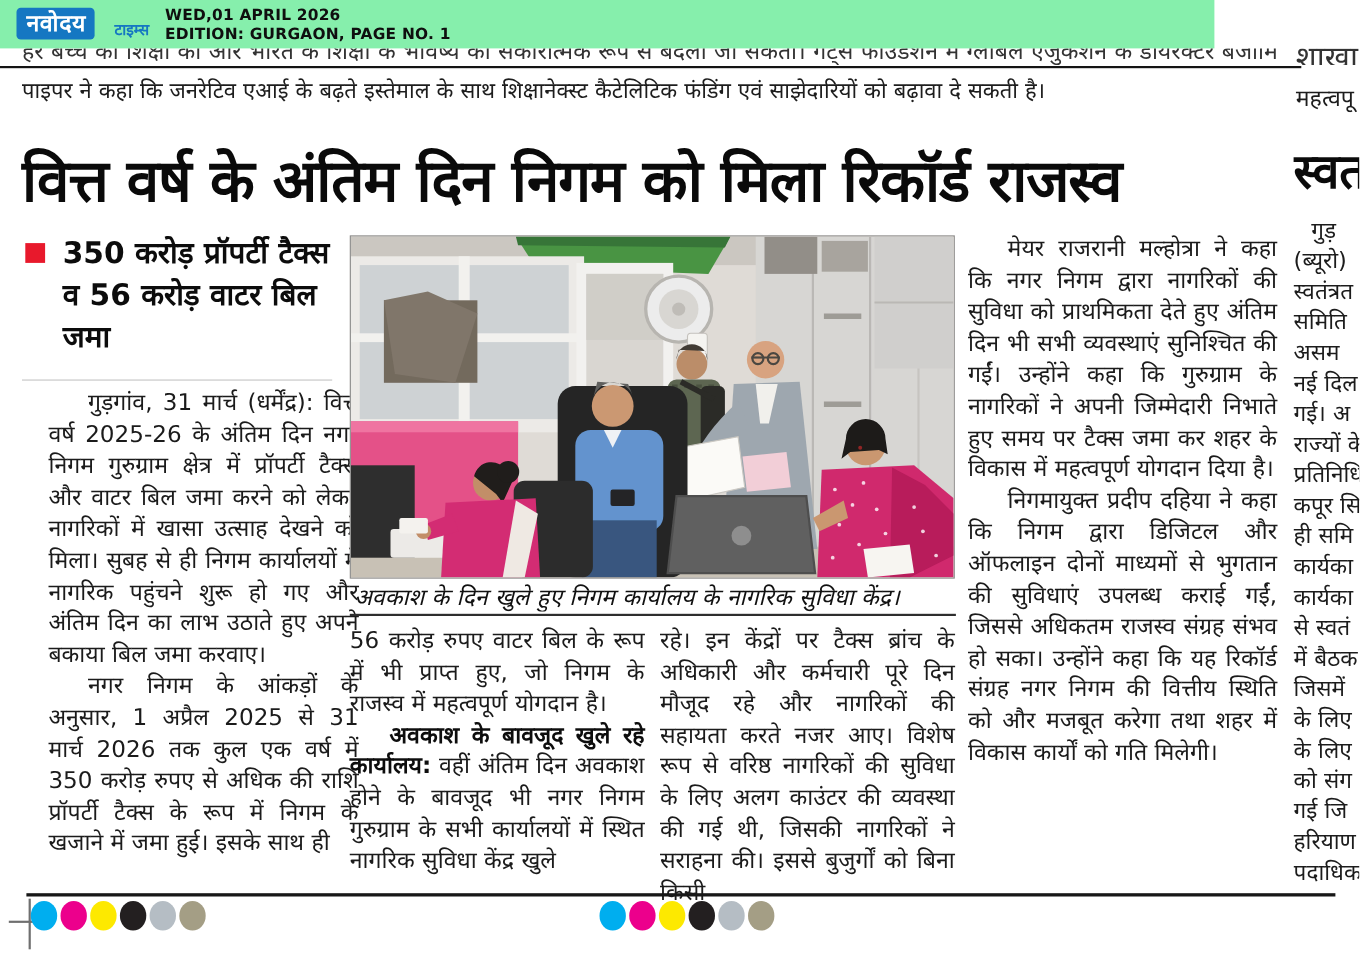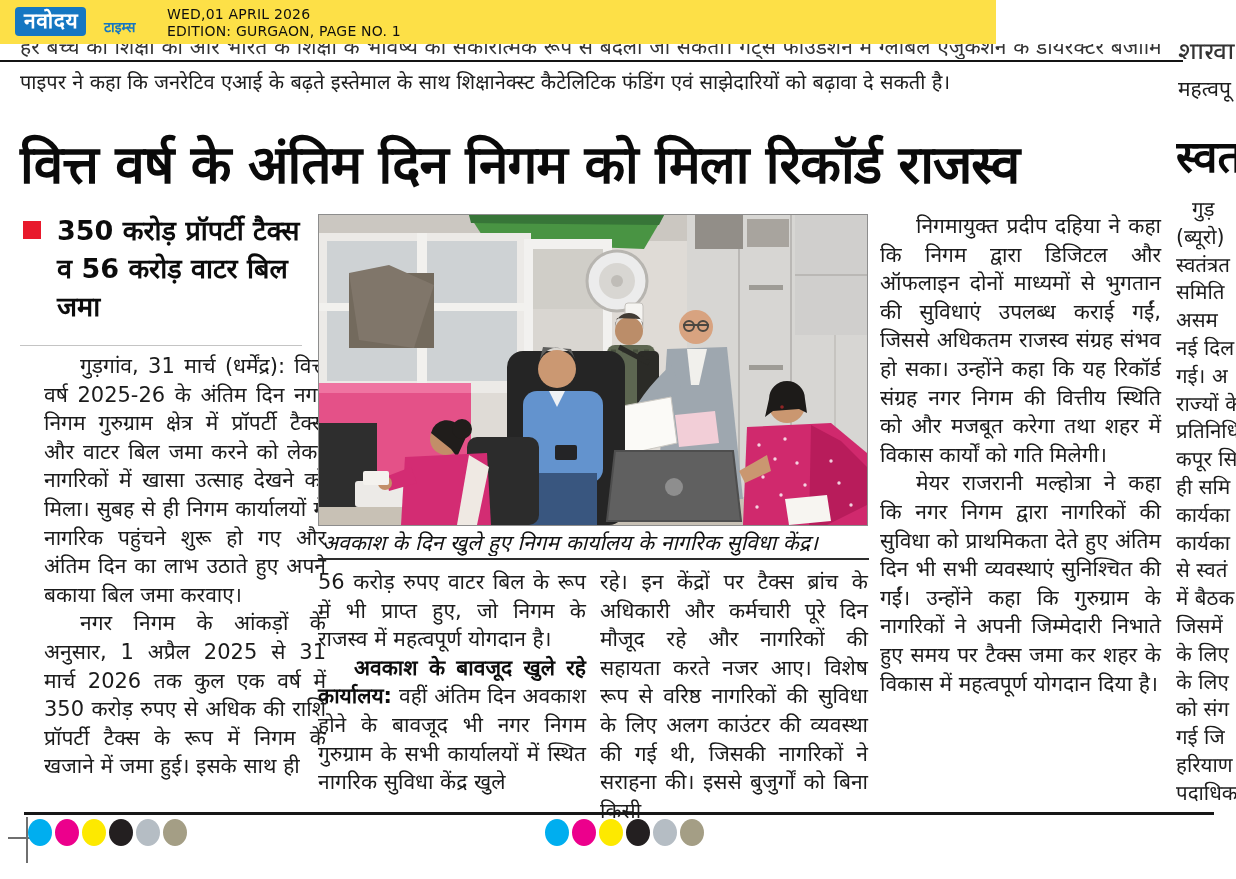--- a/index.html
+++ b/index.html
@@ -1,26 +1,26 @@
 <!DOCTYPE html>
 <html><head>
 <meta charset="utf-8">
 <style>
   * { margin:0; padding:0; box-sizing:border-box; }
   html,body { background:#ffffff; }
   body { font-family:"DejaVu Sans", sans-serif; }
   #page { position:relative; width:1236px; height:879px; background:#ffffff; overflow:hidden; margin:0 auto; }
 
   
-  .masthead { position:absolute; left:0; top:0; width:996px; height:44px; background:#fde047; }
+  .masthead { position:absolute; left:0; top:0; width:1104px; height:44px; background:#86efac; }
   .logo-box { position:absolute; left:15px; top:7px; height:29px; padding:0 8px 0 9px;
               background:#1577c2; border-radius:4px; display:flex; align-items:center; }
   .logo-main { color:#fff; font-weight:bold; font-size:21px; letter-spacing:0.5px; line-height:1; }
   .logo-sub  { position:absolute; left:104px; top:17px; color:#1577c2; font-weight:bold; font-size:14px; white-space:nowrap; }
-  .dateline  { position:absolute; left:167px; top:6px; font-size:14px; font-weight:normal; color:#0f0f0f; line-height:17px; letter-spacing:0.2px; }
+  .dateline  { position:absolute; left:150px; top:6px; font-size:14px; font-weight:bold; color:#0f0f0f; line-height:17px; letter-spacing:0.2px; }
 
   
   .strip-row1 { position:absolute; left:20px; top:44px; width:1140px; height:15px; overflow:hidden; }
   .strip-row1 .inner { display:block; margin-top:-12px; font-size:21px; color:#333; white-space:nowrap; }
   .strip-row1r { position:absolute; left:1178px; top:44px; width:58px; height:15px; overflow:hidden; }
   .strip-row1r .inner { display:block; margin-top:-12px; font-size:28px; color:#333; white-space:nowrap;font-family:Liberation Serif, serif; }
   .strip-divider { position:absolute; left:0; top:60px; width:1183px; height:2px; background:#141414; }
   .strip-row2 { position:absolute; left:20px; top:68px; width:1145px; font-size:20px; color:#1d1d1d; white-space:nowrap; overflow:hidden; }
   .strip-row2r { position:absolute; left:1178px; top:74px; width:58px; font-size:21px; color:#1d1d1d; white-space:nowrap; overflow:hidden; }
 
@@ -256,22 +256,22 @@
   <div class="col2 bodytext">
     <p class="noindent">56 करोड़ रुपए वाटर बिल के रूप में भी प्राप्त हुए, जो निगम के राजस्व में महत्वपूर्ण योगदान है।</p>
     <p><span class="bold">अवकाश के बावजूद खुले रहे कार्यालय:</span> <span>वहीं अंतिम दिन अवकाश होने के बावजूद भी नगर निगम गुरुग्राम के सभी कार्यालयों में स्थित नागरिक सुविधा केंद्र खुले</span></p>
   </div>
 
   <div class="col3 bodytext">
     <p class="noindent">रहे। इन केंद्रों पर टैक्स ब्रांच के अधिकारी और कर्मचारी पूरे दिन मौजूद रहे और नागरिकों की सहायता करते नजर आए। विशेष रूप से वरिष्ठ नागरिकों की सुविधा के लिए अलग काउंटर की व्यवस्था की गई थी, जिसकी नागरिकों ने सराहना की। इससे बुजुर्गों को बिना किसी</p>
   </div>
 
   <div class="col4 bodytext">
+    <p>मेयर राजरानी मल्होत्रा ने कहा कि नगर निगम द्वारा नागरिकों की सुविधा को प्राथमिकता देते हुए अंतिम दिन भी सभी व्यवस्थाएं सुनिश्चित की गईं। उन्होंने कहा कि गुरुग्राम के नागरिकों ने अपनी जिम्मेदारी निभाते हुए समय पर टैक्स जमा कर शहर के विकास में महत्वपूर्ण योगदान दिया है।</p>
     <p>निगमायुक्त प्रदीप दहिया ने कहा कि निगम द्वारा डिजिटल और ऑफलाइन दोनों माध्यमों से भुगतान की सुविधाएं उपलब्ध कराई गईं, जिससे अधिकतम राजस्व संग्रह संभव हो सका। उन्होंने कहा कि यह रिकॉर्ड संग्रह नगर निगम की वित्तीय स्थिति को और मजबूत करेगा तथा शहर में विकास कार्यों को गति मिलेगी।</p>
-    <p>मेयर राजरानी मल्होत्रा ने कहा कि नगर निगम द्वारा नागरिकों की सुविधा को प्राथमिकता देते हुए अंतिम दिन भी सभी व्यवस्थाएं सुनिश्चित की गईं। उन्होंने कहा कि गुरुग्राम के नागरिकों ने अपनी जिम्मेदारी निभाते हुए समय पर टैक्स जमा कर शहर के विकास में महत्वपूर्ण योगदान दिया है।</p>
   </div>
 
   <div class="bottom-rule"></div>
   <div class="crosshair-v"></div>
   <div class="crosshair-h"></div>
   <div class="dots left">
     <div class="dot" style="background-color: rgb(0, 174, 239);"></div>
     <div class="dot" style="background-color: rgb(236, 0, 140);"></div>
     <div class="dot" style="background-color: rgb(253, 233, 0);"></div>
     <div class="dot" style="background-color: rgb(35, 31, 32);"></div>

